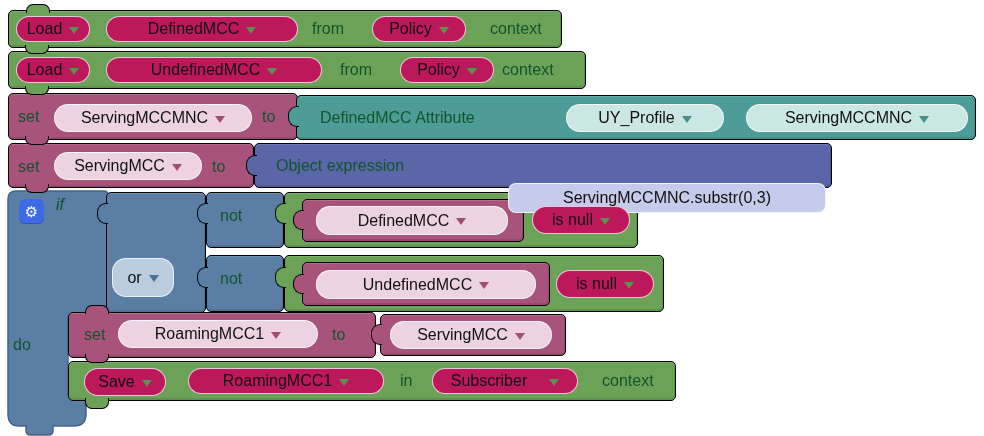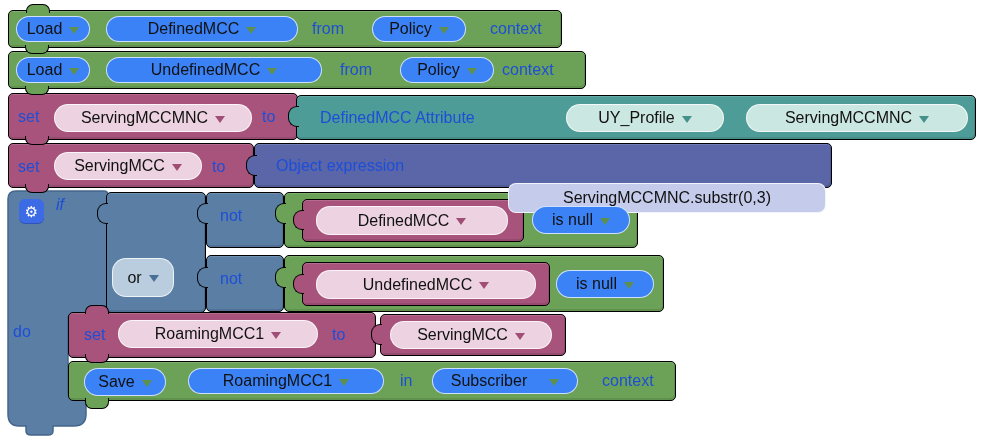--- a/index.html
+++ b/index.html
@@ -12,30 +12,30 @@
   .i{background:#5A66A8;border-color:#3E4A86;}
   .s{background:#5A7EA4;border-color:#44668C;}
   .block{position:absolute;box-sizing:border-box;border:1.5px solid;border-radius:5px;
          box-shadow:inset 0 1px 0 rgba(255,255,255,.15), inset -1px -2px 0 rgba(0,0,0,.10);
          z-index:3;}
   .zlow{z-index:2;}
   
   .field{position:absolute;box-sizing:border-box;border-radius:14px;display:flex;align-items:center;
          justify-content:center;gap:7px;font-size:16px;color:#111;padding:0 8px;z-index:5;
          border:1px solid rgba(255,255,255,.75);white-space:nowrap;}
-  .fg{background:#3b82f6;}
+  .fg{background:#be185d;}
   .fp{background:#EDD3E1;}
   .ft{background:#CBE7E1;}
   .fs{background:#B9CDDF;}
   .fi{background:#C5CBEA;border-radius:8px;}
   .arr{width:0;height:0;border-left:5.5px solid transparent;border-right:5.5px solid transparent;
        border-top:7px solid #000;flex:0 0 auto;margin-top:2px;}
   .arr-g{border-top-color:#5E8F4D;} .arr-p{border-top-color:#A04E76;}
   .arr-t{border-top-color:#45908B;} .arr-s{border-top-color:#4A6F96;}
-  .lbl{position:absolute;color:#1d4ed8;font-size:16px;z-index:5;white-space:nowrap;}
+  .lbl{position:absolute;color:#14532d;font-size:16px;z-index:5;white-space:nowrap;}
   .dlbl{color:#111;}
   
   .tab{position:absolute;box-sizing:border-box;width:24px;height:9px;z-index:6;border:1.5px solid;}
   .tab.up{border-radius:7px 7px 0 0;border-bottom:none;}
   .tab.down{border-radius:0 0 7px 7px;border-top:none;}
   
   .knob{position:absolute;box-sizing:border-box;width:11px;height:21px;border:1.5px solid;
         border-right:none;border-radius:9px 0 0 9px;z-index:4;}
   .gear{position:absolute;width:25px;height:25px;background:#3D6BE5;border-radius:6px;
         display:flex;align-items:center;justify-content:center;color:#fff;font-size:15px;
@@ -160,21 +160,21 @@
 <div class="knob p" style="left:293px;top:274px;height:20px;"></div>
 <div class="field fp" style="left:316px;top:270px;width:220px;height:29px;">
   <span>UndefinedMCC</span>
   <span class="arr arr-p"></span>
 </div>
 <div class="field fg" style="left:556px;top:270px;width:98px;height:28px;">
   <span>is null</span>
   <span class="arr arr-g"></span>
 </div>
 
-<div class="lbl" style="left:13px;top:323px;">do</div>
+<div class="lbl" style="left:13px;top:336px;">do</div>
 
 <div class="block p" style="left:68px;top:312px;width:308px;height:46px;"></div>
 <div class="tab up p" style="left:85px;top:305px;"></div>
 <div class="lbl" style="left:84px;top:326px;">set</div>
 <div class="field fp" style="left:118px;top:320px;width:200px;height:28px;">
   <span>RoamingMCC1</span>
   <span class="arr arr-p"></span>
 </div>
 <div class="lbl" style="left:332px;top:326px;">to</div>
 <div class="block p" style="left:380px;top:314px;width:186px;height:42px;"></div>

